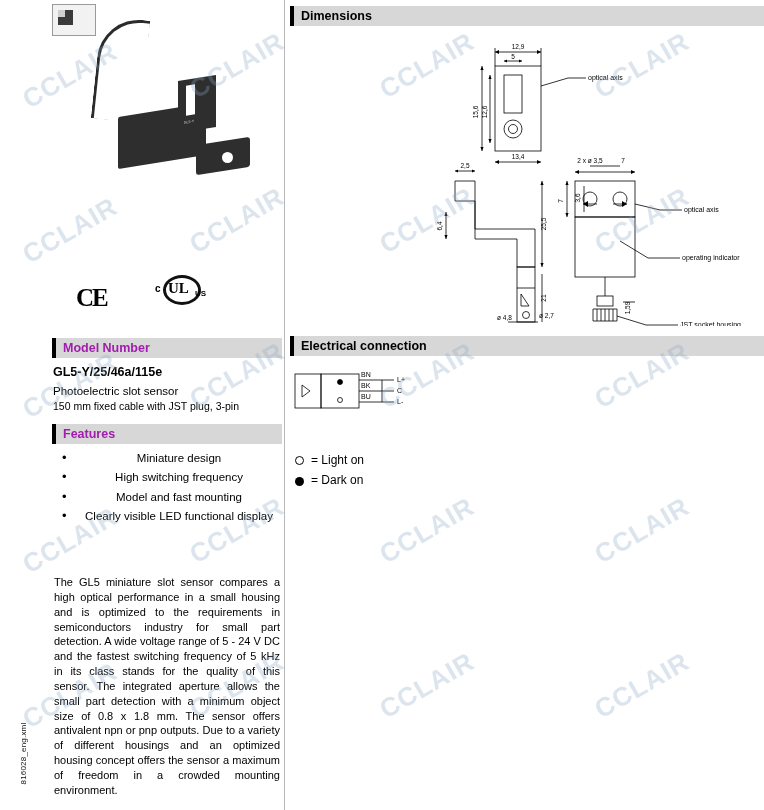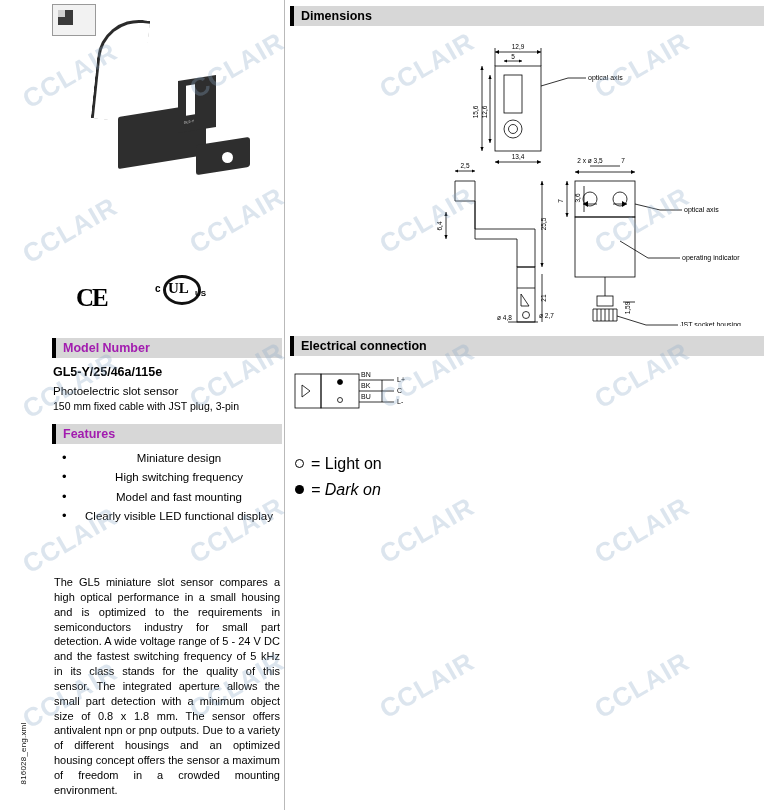--- a/index.html
+++ b/index.html
@@ -255,21 +255,21 @@
     height: 300px;
   }
   .elec-canvas {
     position: relative;
     width: 474px;
     height: 160px;
   }
   .legend {
     position: absolute;
     left: 5px; top: 96px;
-    font-size: 16px;
+    font-size: 12px;
     line-height: 1.45;
   }
   .legend .dotrow { display: flex; align-items: center; }
   .dot-open {
     width: 9px; height: 9px;
     border: 1.5px solid #000;
     border-radius: 50%;
     margin-right: 7px;
     box-sizing: border-box;
   }
@@ -481,21 +481,21 @@
         <text class="dimtxt7" x="107" y="26">L+</text>
         <text class="dimtxt7" x="107" y="37">C</text>
         <text class="dimtxt7" x="107" y="48">L-</text>
       </svg>
 
       <div class="legend">
         <div class="dotrow">
           <span class="dot-open"></span>
           <span>= Light on</span>
         </div>
-        <div class="dotrow" style="margin-top:3px;font-style:italic;">
+        <div class="dotrow" style="margin-top:3px;">
           <span class="dot-filled"></span>
           <span>= Dark on</span>
         </div>
       </div>
     </div>
   </div>
 
   <div id="wm-layer">
       <div class="wm" style="left: 18px; top: 60px;">CCLAIR</div>
       <div class="wm" style="left: 185px; top: 50px;">CCLAIR</div>

